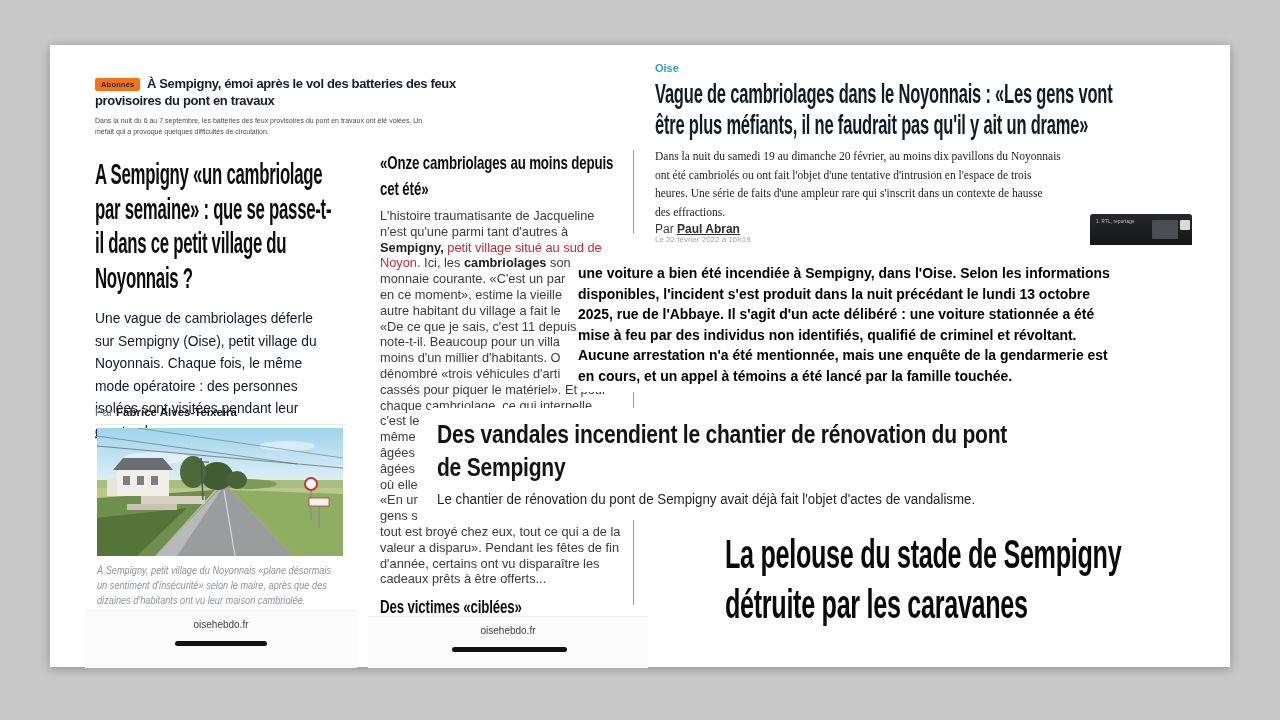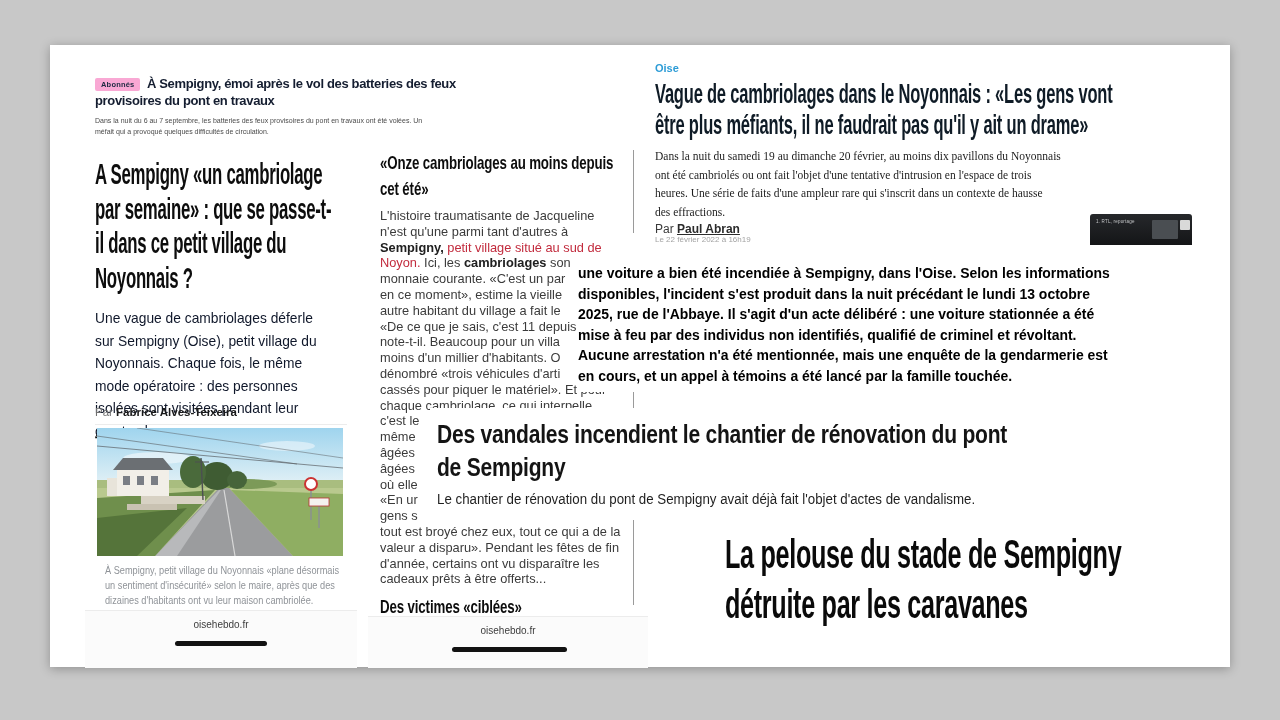--- a/index.html
+++ b/index.html
@@ -16,21 +16,21 @@
     box-shadow:0 2px 10px rgba(0,0,0,.28);
   }
   .abs{position:absolute;}
   .pre{white-space:pre;}
   .preline{white-space:pre-line;}
   .cx{transform-origin:0 0;display:inline-block;}
 
   
   .tl-badge{
     left:45px;top:33px;
-    background:#f9a8d4;color:#1b2940;
+    background:#f97316;color:#1b2940;
     font-size:7.5px;font-weight:700;
     padding:2px 6px;border-radius:2px;
     letter-spacing:.2px;z-index:2;
   }
   .tl-title{
     left:45px;top:31px;width:390px;
     font-size:13px;font-weight:700;color:#141d30;
     line-height:16.5px;letter-spacing:-0.35px;
     text-indent:52px;
   }
@@ -50,22 +50,22 @@
     left:45px;top:262px;
     font-size:15px;color:#0f172a;line-height:22.5px;
   }
   .la-meta{left:45px;top:345px;font-size:10.5px;font-weight:700;color:#111;letter-spacing:.4px;margin-top:40px;}
   .la-meta .dash{color:#e4717f;font-weight:400;margin-left:6px;}
   .la-byline{left:45px;top:361px;font-size:11.5px;color:#6f6f6f;}
   .la-byline b{color:#1a1a1a;}
   .la-divider{left:45px;top:379px;width:252px;height:1px;background:#ececec;}
   .la-photo{left:47px;top:383px;width:246px;height:128px;overflow:hidden;}
   .la-caption{
-    left:55px;top:518px;
-    font-size:10px;color:#8f9398;line-height:15px;
+    left:47px;top:518px;
+    font-size:10px;color:#8f9398;line-height:15px;font-style:italic;
   }
   .site-footer{
     background:#fbfbfb;border-top:1px solid #ececec;z-index:3;
   }
   .footer-left{left:35px;top:565px;width:272px;height:57px;}
   .footer-mid{left:318px;top:571px;width:280px;height:51px;}
   .footer-domain{
     position:absolute;left:0;right:0;top:8px;text-align:center;
     font-size:10px;color:#3d3d3d;
   }

